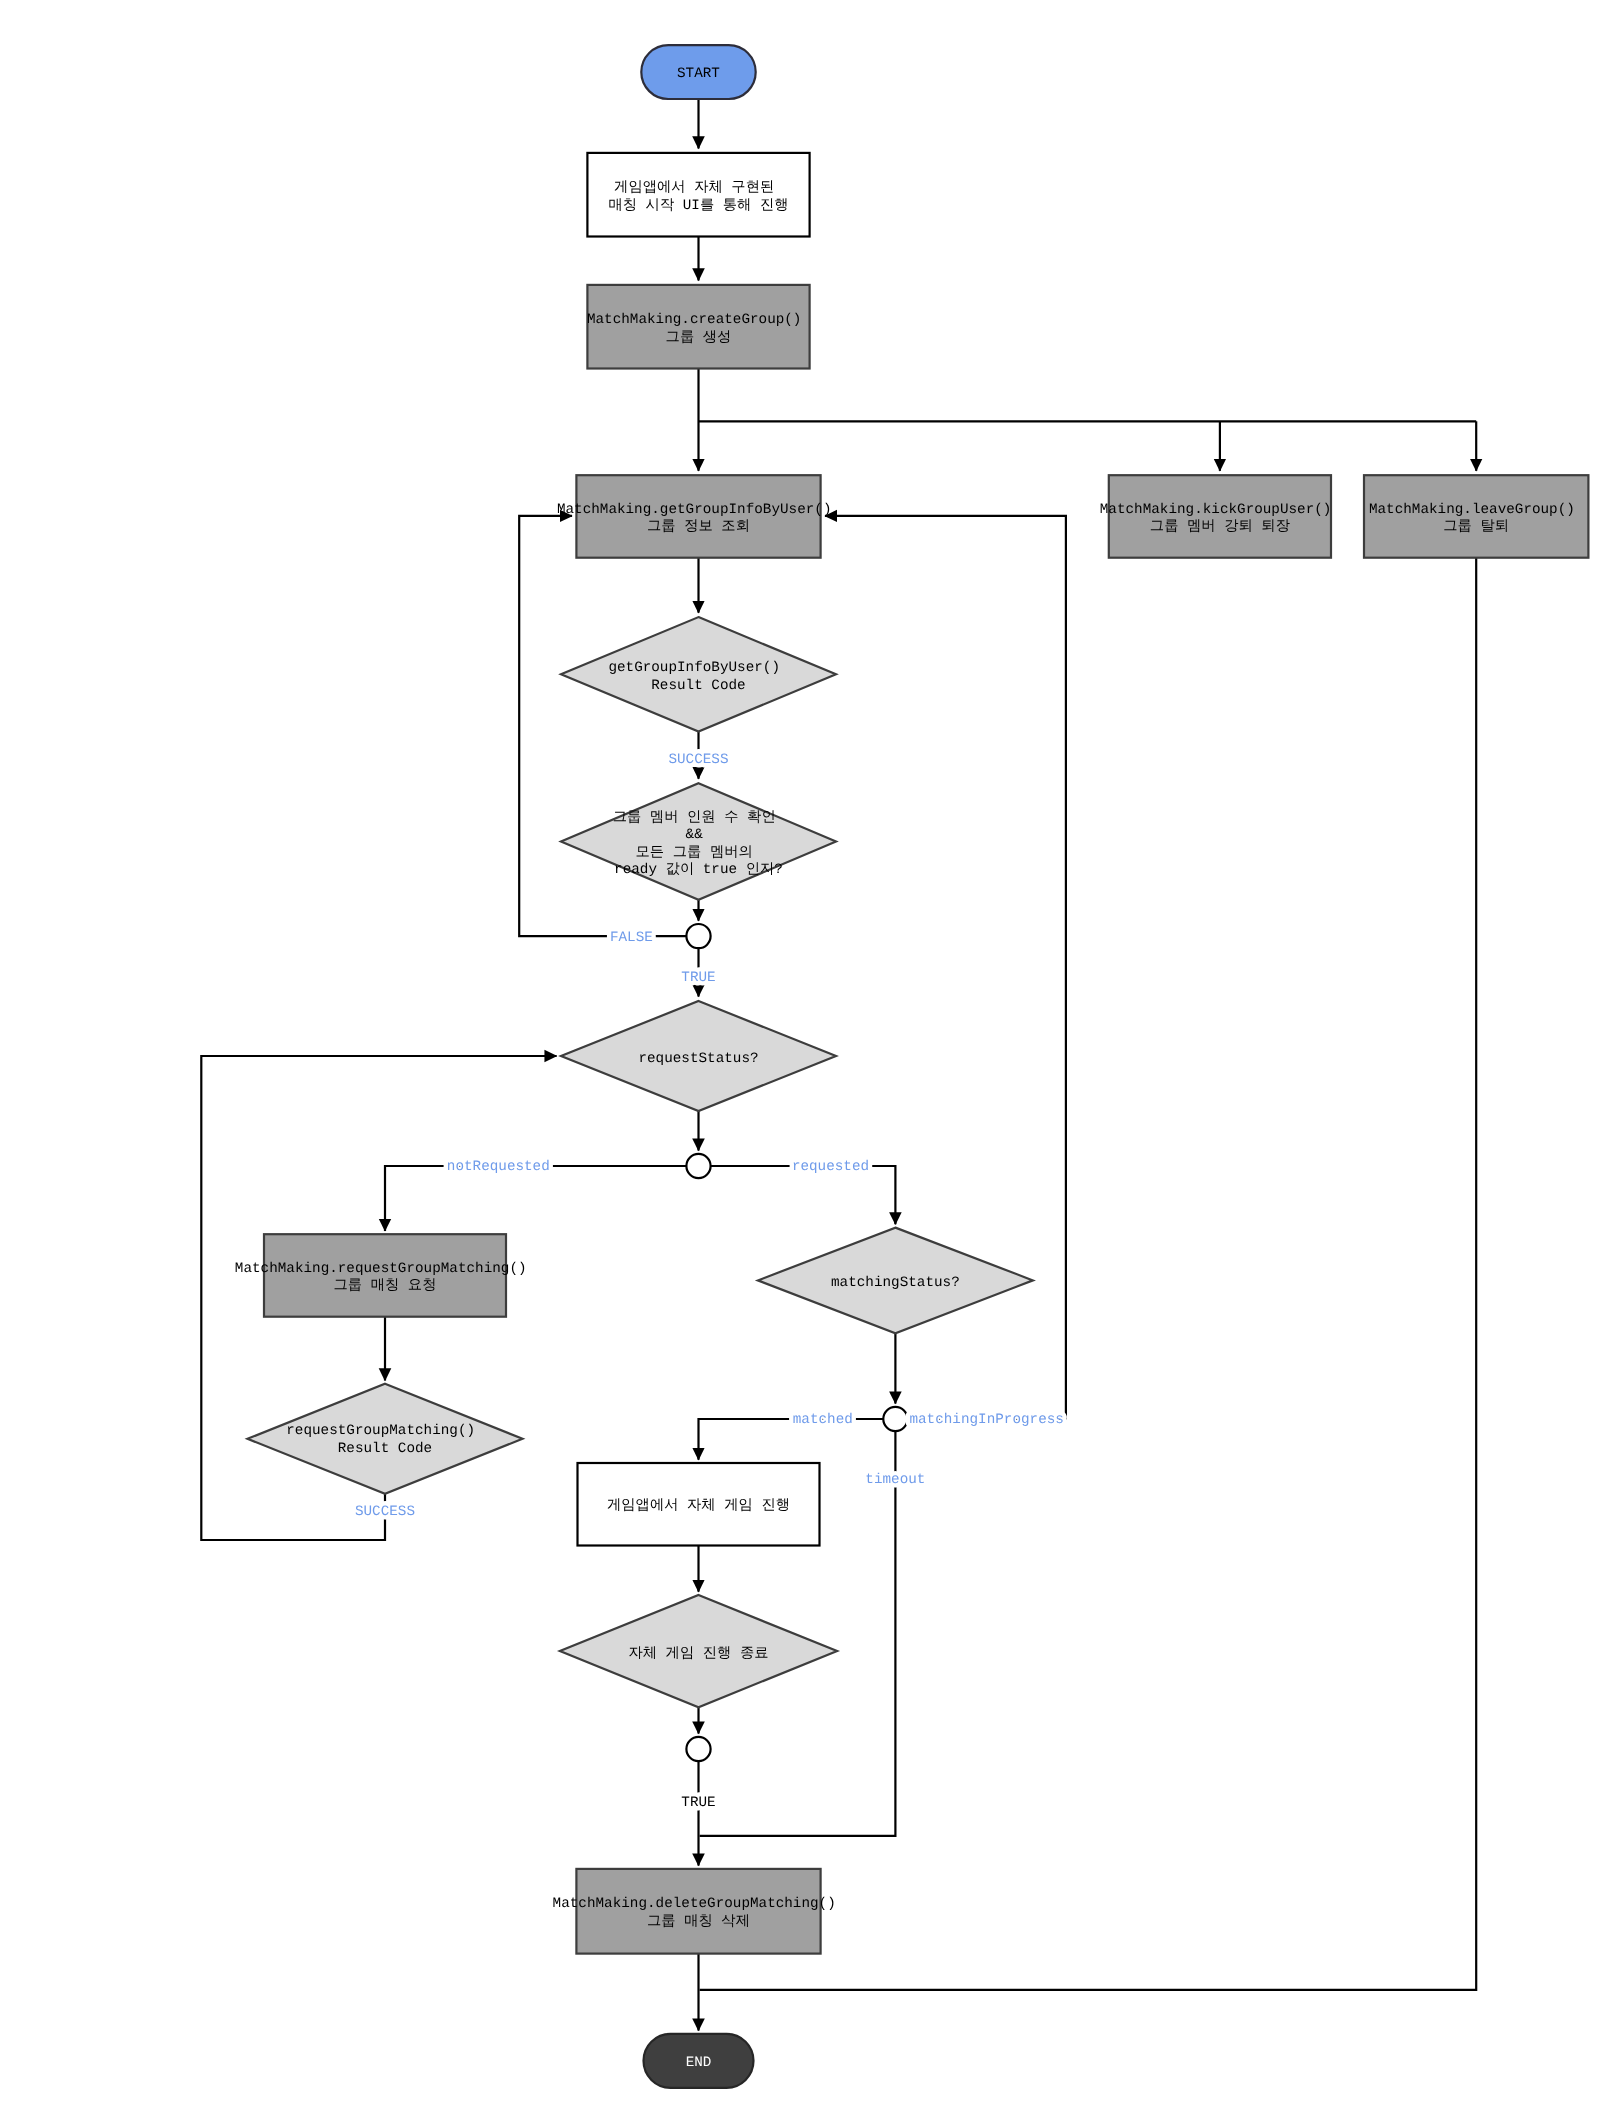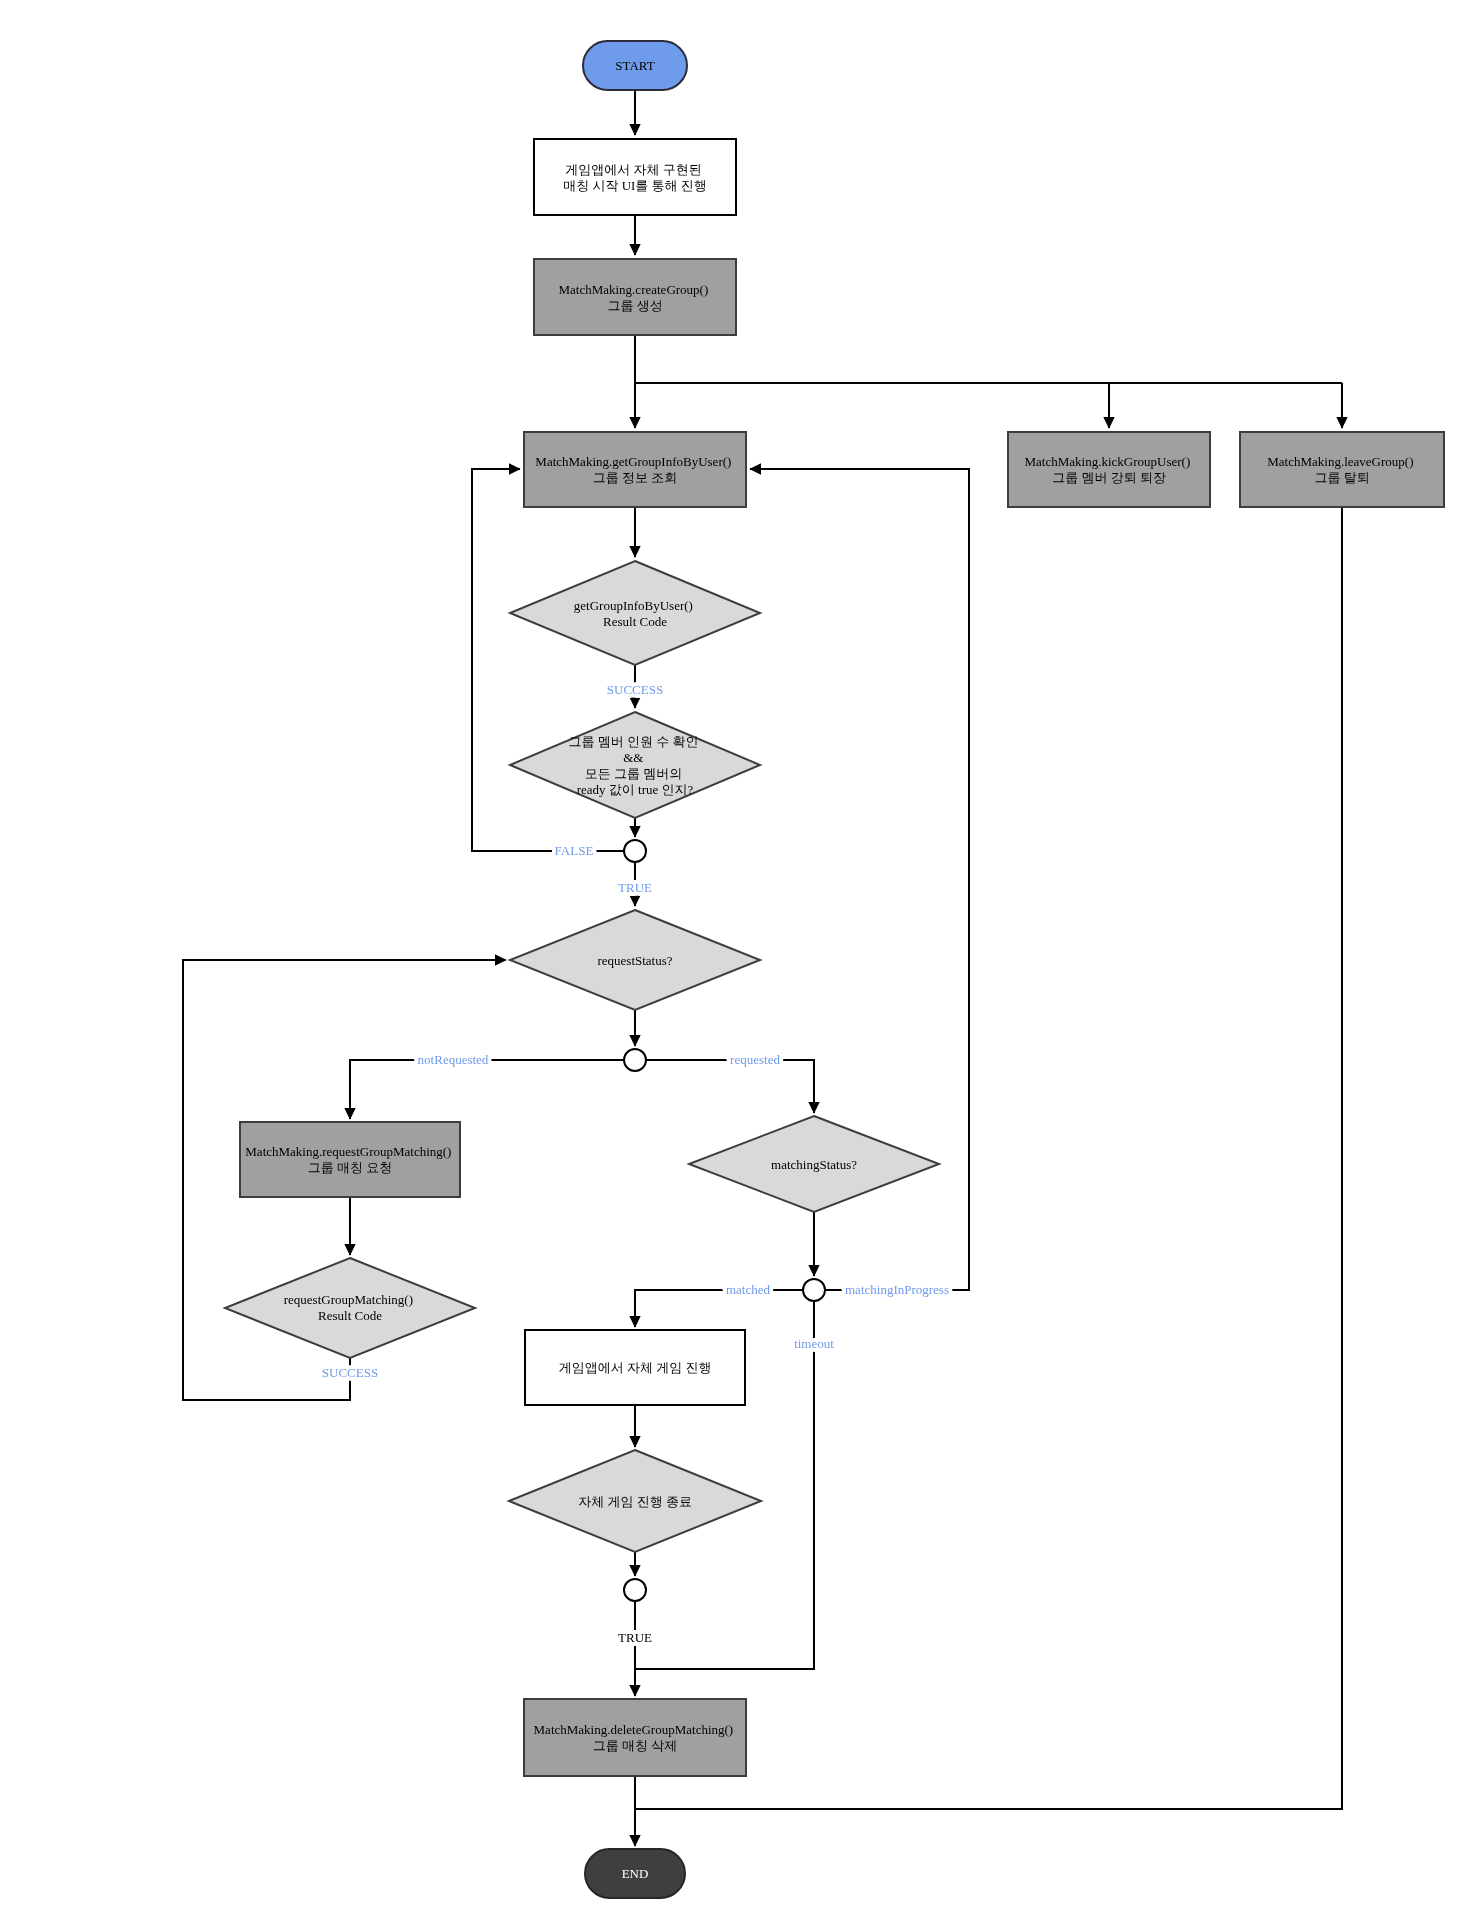--- a/index.html
+++ b/index.html
@@ -5,21 +5,21 @@
   html, body {
     margin: 0;
     padding: 0;
     background: #ffffff;
   }
   #canvas {
     position: relative;
     width: 1460px;
     height: 1920px;
     background: #ffffff;
-    font-family: Liberation Serif, serif;
+    font-family: Liberation Mono, monospace;
   }
   svg { display: block; }
 
   .edge {
     fill: none;
     stroke: #000000;
     stroke-width: 2;
   }
   .process {
     fill: #a0a0a0;

